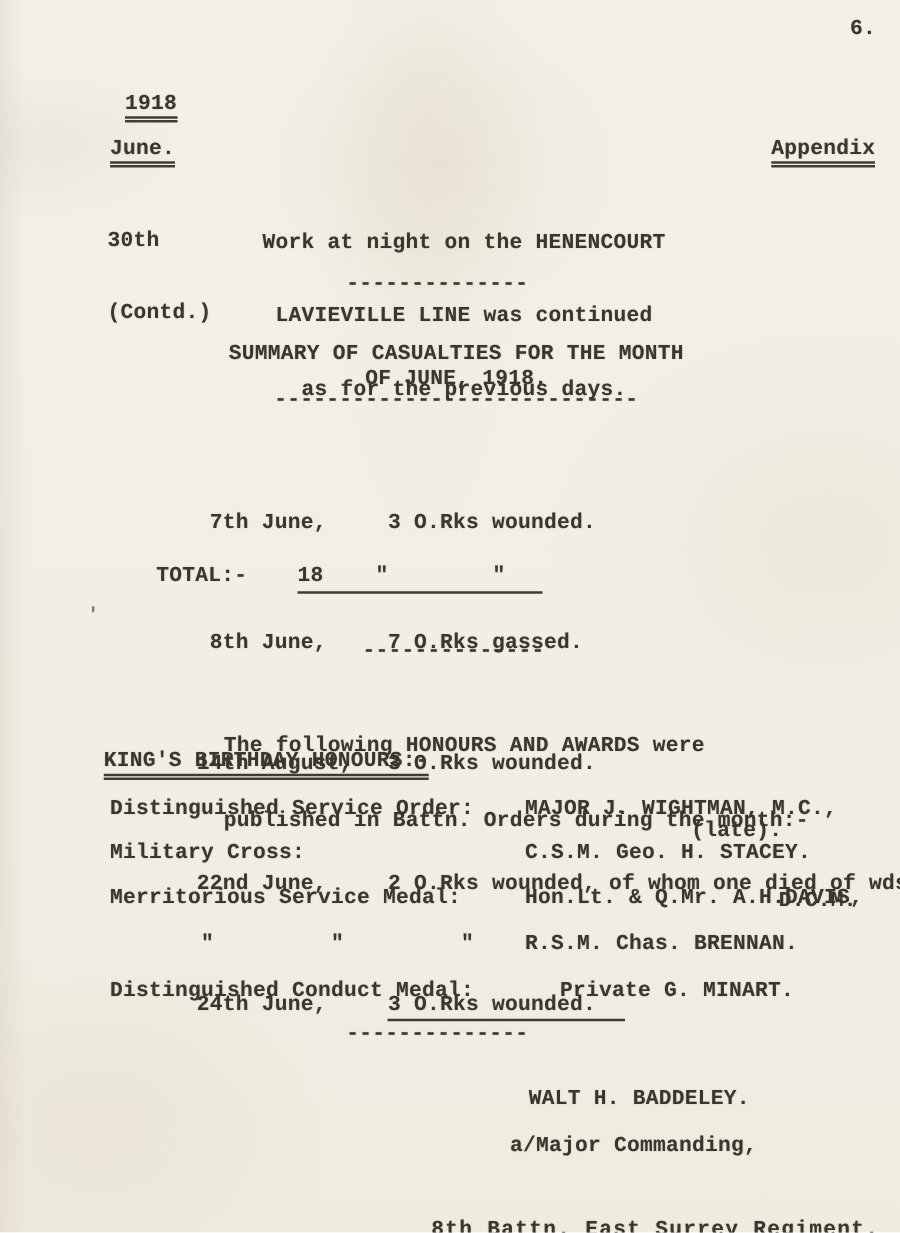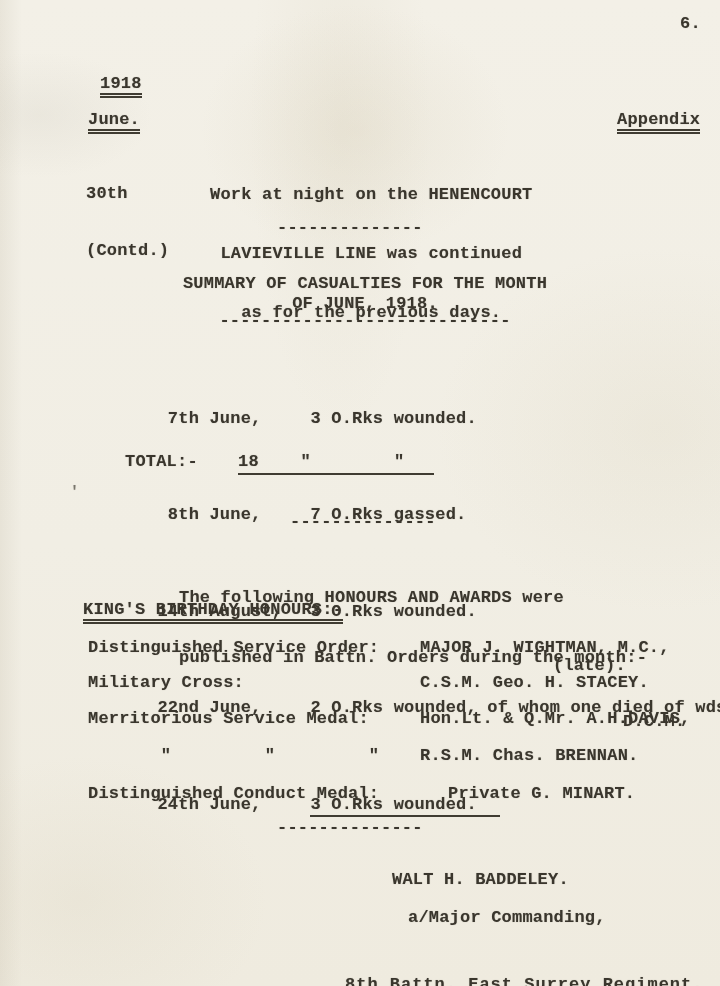--- a/index.html
+++ b/index.html
@@ -137,17 +137,17 @@
 
     <span class="hlabel" style="top:746px;">       "         "         "</span>
     <span class="hvalue" style="top:746px;">R.S.M. Chas. BRENNAN.</span>
 
     <span class="hlabel" style="top:784px;text-align:right;">Distinguished Conduct Medal:</span>
     <span class="hvalue" style="top:784px;margin-left:28px;">Private G. MINART.</span>
   </div>
 
   <div class="abs sep" style="left:277px; top:818px;">--------------</div>
 
-  <div class="abs" style="left:392px; top:870px;text-align:right;">WALT H. BADDELEY.</div>
+  <div class="abs" style="left:423px; top:870px;text-align:right;">WALT H. BADDELEY.</div>
   <div class="abs" style="left:408px; top:908px;">a/Major Commanding,</div>
   <div class="abs u-solid sig-unit" style="left:345px; top:928px;">8th Battn. East Surrey Regiment.</div>
 
 </div>
 
 </body></html>

